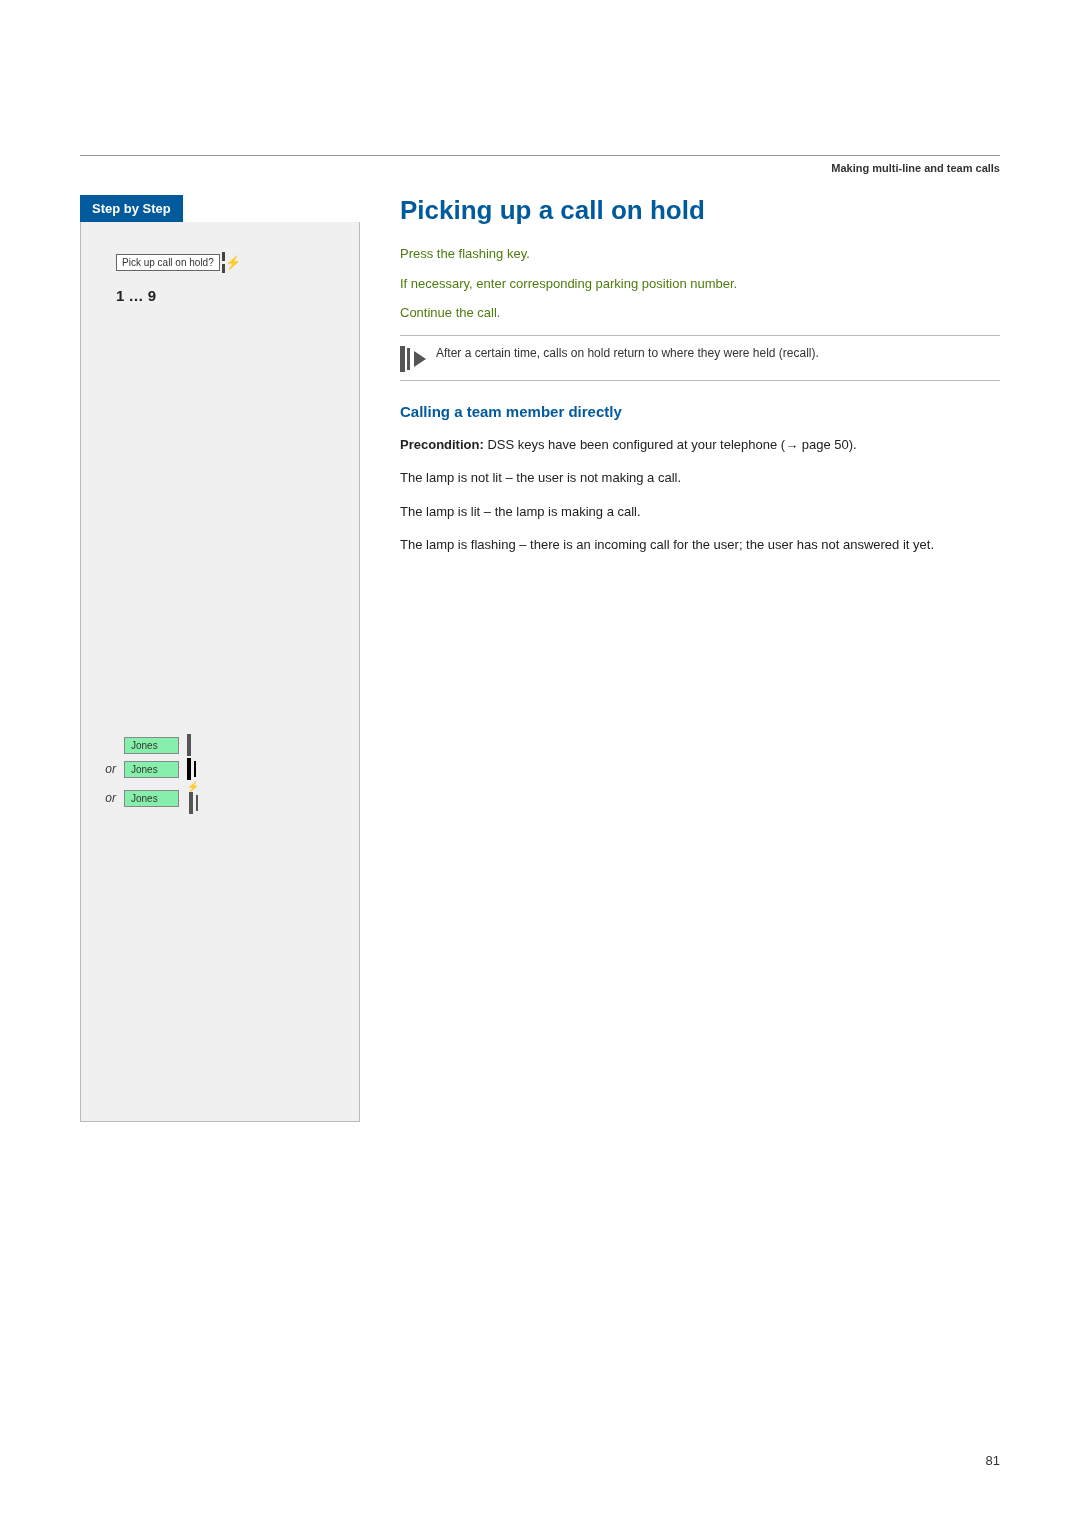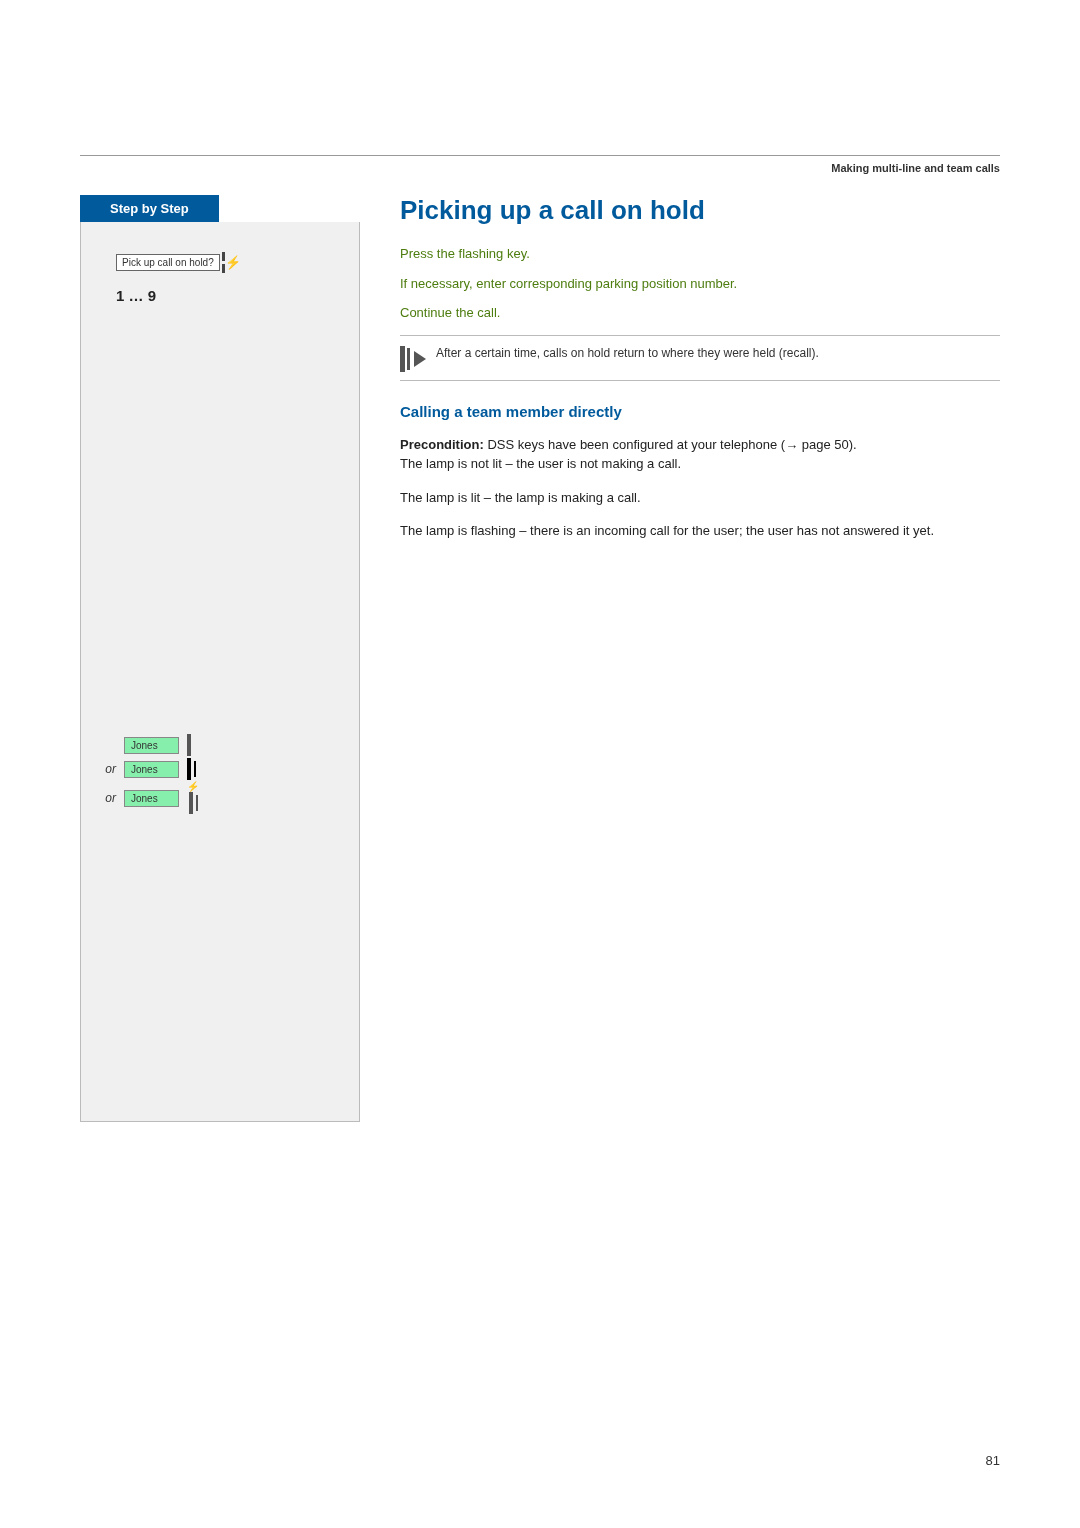--- a/index.html
+++ b/index.html
@@ -59,21 +59,21 @@
     .sidebar {
       width: 280px;
       flex-shrink: 0;
     }
 
     .step-by-step-box {
       background: #005a9c;
       color: #fff;
       font-size: 13px;
       font-weight: bold;
-      padding: 6px 30px;
+      padding: 6px 12px;
       display: inline-block;
       margin-bottom: 0;
     }
 
     .sidebar-body {
       border: 1px solid #bbb;
       border-top: none;
       background: #f0f0f0;
       min-height: 900px;
       padding: 20px 15px;
@@ -246,20 +246,21 @@
       color: #005a9c;
       margin-top: 16px;
       margin-bottom: 12px;
       line-height: 1.3;
     }
 
     .precondition-text {
       font-size: 13px;
       color: #222;
       line-height: 1.5;
+      margin-bottom: 14px;
     }
 
     .bold {
       font-weight: bold;
     }
 
     
     .lamp-desc-row {
       display: flex;
       align-items: flex-start;

